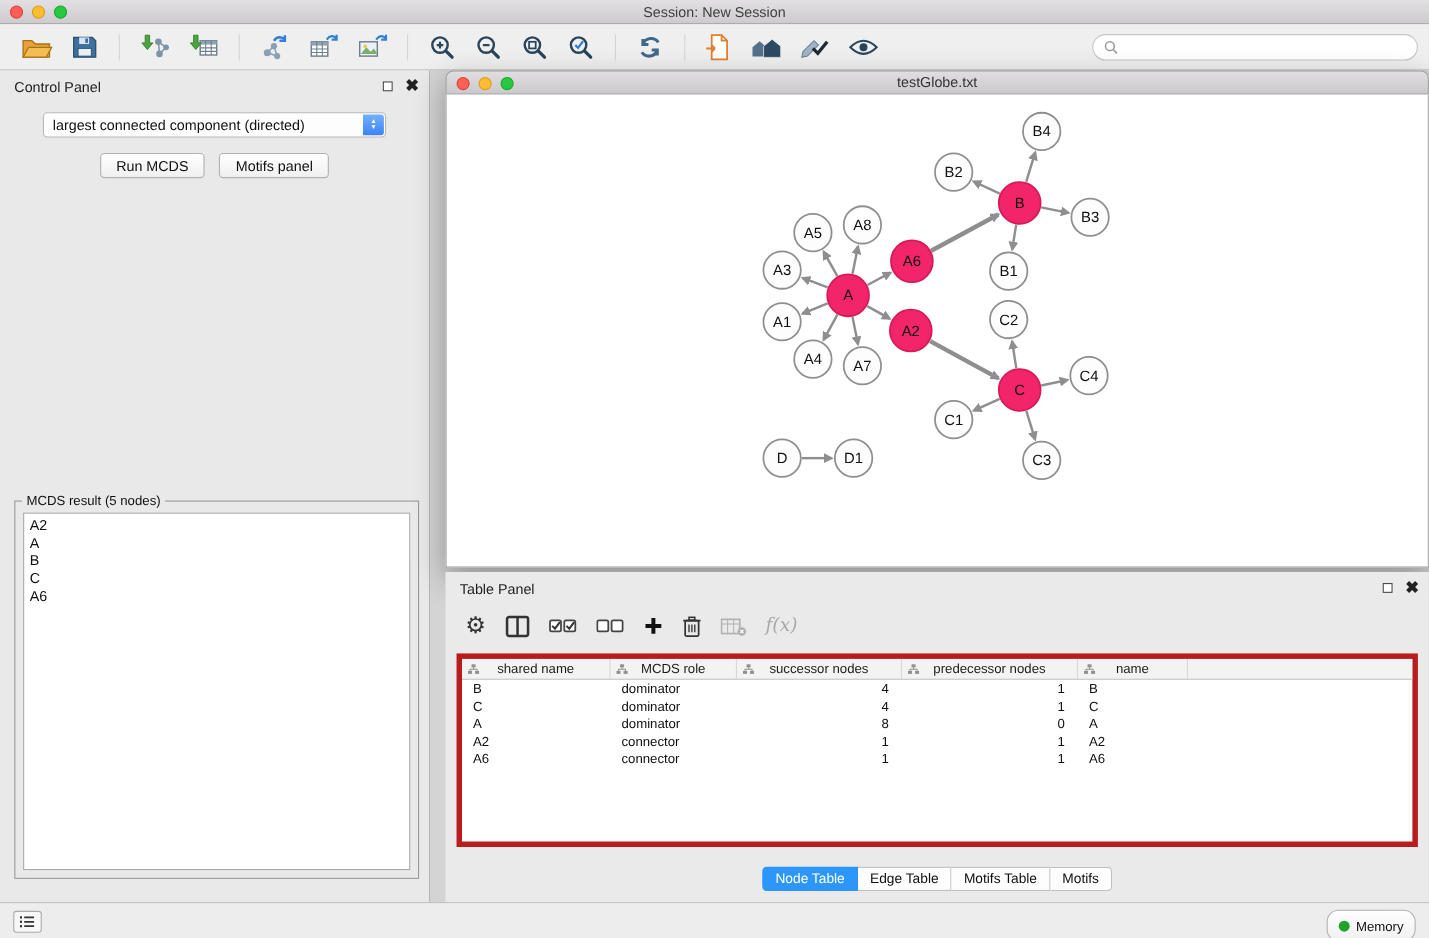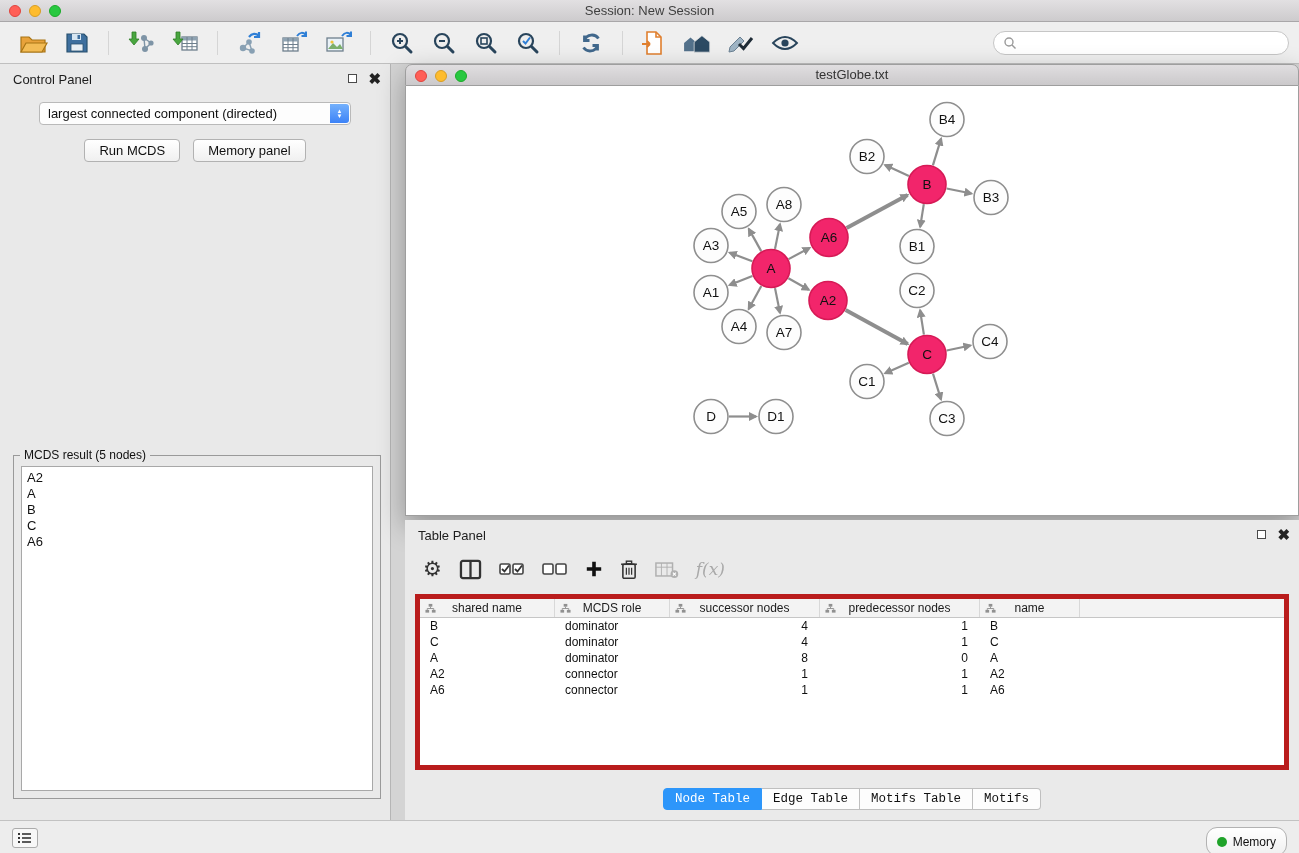--- a/index.html
+++ b/index.html
@@ -81,21 +81,21 @@
     background:#fff; border:5px solid #b91c1c; overflow:hidden; }
   .thead { display:flex; height:19px; border-bottom:1px solid #C6C6C6; background:#F3F3F3; }
   .th { position:relative; display:flex; align-items:center; border-right:1px solid #D8D8D8;
     font-size:12px; color:#1b1b1b; cursor:pointer; }
   .th .colicon { position:absolute; left:5px; top:4px; }
   .th span { width:100%; text-align:center; }
   .tr { display:flex; height:16px; align-items:center; cursor:default; }
   .td { font-size:12px; color:#101010; padding:0 12px 0 10px; white-space:nowrap; overflow:hidden; }
   .table-tabs { position:absolute; bottom:10px; left:0; right:0; display:flex; justify-content:center; }
   .btab { font-size:12.5px; padding:3px 11px; background:#FDFDFD; border:1px solid #BFBFBF;
-    border-left:none; color:#101010; cursor:pointer; font-family:Liberation Mono, monospace;text-align:right; }
+    border-left:none; color:#101010; cursor:pointer; font-family:Liberation Sans, sans-serif;text-align:right; }
   .btab:first-child { border-left:1px solid #BFBFBF; border-radius:4px 0 0 4px; }
   .btab:last-child { border-radius:0 4px 4px 0; }
   .btab.active { background:#2D96FA; color:#fff; border-color:#2D96FA; }
 
   
   .status-bar { position:absolute; left:0; bottom:0; width:1299px; height:33px;
     background:#EDEDED; border-top:1px solid #C2C2C2; }
   .list-btn { position:absolute; left:12px; top:7px; width:26px; height:20px; background:#F7F7F7;
     border:1px solid #ABABAB; border-radius:3px; display:flex; align-items:center; justify-content:center; cursor:pointer; }
   .memory-btn { position:absolute; right:12px; top:6px; height:29px; padding:0 10px;
@@ -268,21 +268,21 @@
   </div>
   <div class="dropdown">
     <span>largest connected component (directed)</span>
     <span class="dd-stepper">
         <span>▲</span>
         <span>▼</span>
       </span>
   </div>
   <div class="btn-row">
     <button class="pbtn">Run MCDS</button>
-    <button class="pbtn">Memory panel</button>
+    <button class="pbtn">Motifs panel</button>
   </div>
   <div class="result-box">
     <span class="result-title">MCDS result (5 nodes)</span>
     <div class="result-list">
         <div class="ritem">A2</div>
         <div class="ritem">A</div>
         <div class="ritem">B</div>
         <div class="ritem">C</div>
         <div class="ritem">A6</div>
       </div>

